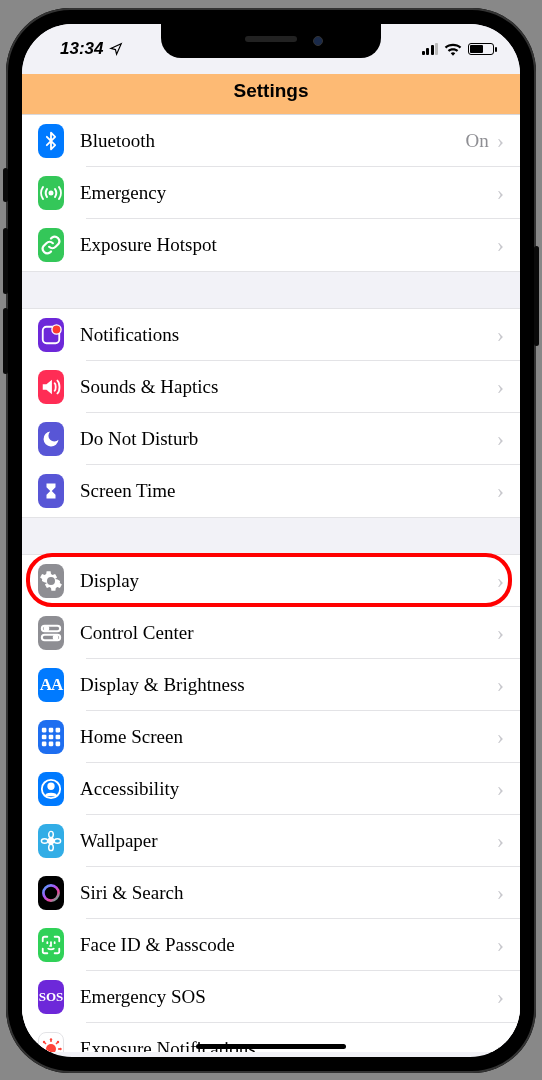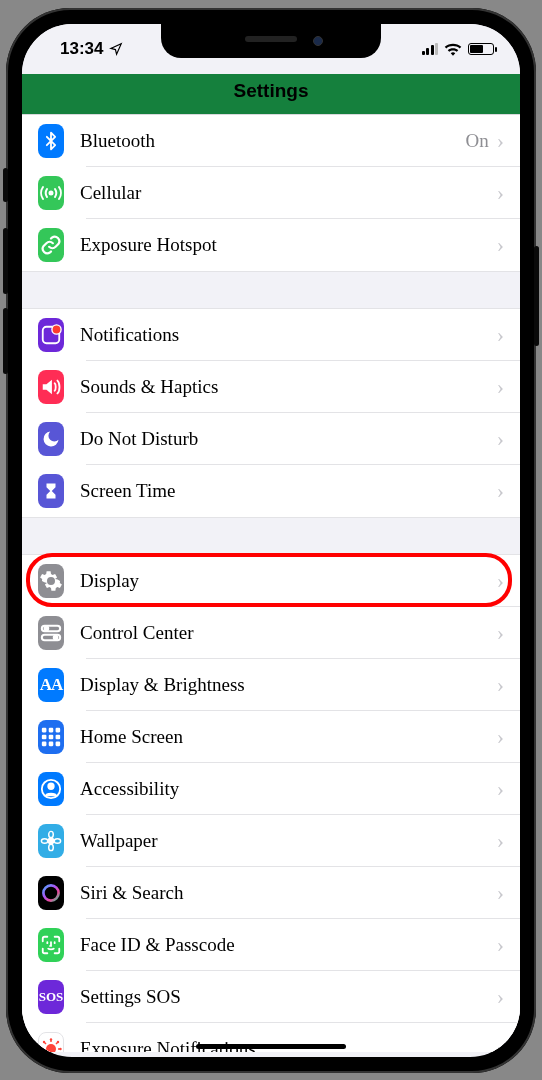--- a/index.html
+++ b/index.html
@@ -67,20 +67,21 @@
     }
     .status-bar {
       height: 50px;
       display: flex;
       justify-content: space-between;
       align-items: center;
       padding: 0 26px 0 38px;
       background: #f2f2f7;
       font-weight: 600;
       font-size: 17px;
+      font-style: italic;
     }
     .status-left { display: flex; align-items: center; gap: 6px; }
     .status-right { display: flex; align-items: center; gap: 6px; }
     .signal-bars { display: inline-flex; align-items: flex-end; gap: 1.5px; height: 12px; }
     .signal-bars span { width: 3px; background: #000; border-radius: 1px; }
     .signal-bars span:nth-child(1){height:4px}
     .signal-bars span:nth-child(2){height:7px}
     .signal-bars span:nth-child(3){height:10px}
     .signal-bars span:nth-child(4){height:12px; background:#bbb}
     .battery {
@@ -88,21 +89,21 @@
       display: inline-block;
     }
     .battery::after { content:''; position:absolute; right:-4px; top:3px; width:2.5px; height:5px; background:#000; border-radius:1px;}
     .battery .fill { position:absolute; left:1px; top:1px; bottom:1px; width:55%; background:#000; border-radius:1px;}
     .header {
       text-align: center;
       padding: 6px 0 12px;
       font-size: 19px;
       font-weight: 600;
       border-bottom: 1px solid #d8d8dc;
-      background: #15803d;
+      background: #fdba74;
     }
     .content { background: #f2f2f7; height: calc(100% - 50px - 46px); overflow: hidden; padding-bottom: 10px;}
     .group { margin-top: 0; background: #fff; border-top: 1px solid #e3e3e6; border-bottom: 1px solid #e3e3e6; }
     .group + .group { margin-top: 36px; }
     .group.first { margin-top: 0; border-top: none; }
     .row {
       display: flex;
       align-items: center;
       padding: 9px 16px 9px 16px;
       min-height: 52px;
@@ -216,21 +217,21 @@
             <div class="row-value">On</div>
             <div class="chevron">›</div>
           </div>
           <div class="row">
             <div class="icon-box bg-green">
               <svg width="24" height="24" viewBox="0 0 24 24" fill="none" stroke="#fff" stroke-width="2" stroke-linecap="round">
                 <path d="M4 6c-2.5 3.5-2.5 8.5 0 12M8 8c-1.5 2.3-1.5 5.7 0 8M20 6c2.5 3.5 2.5 8.5 0 12M16 8c1.5 2.3 1.5 5.7 0 8"></path>
                 <circle cx="12" cy="12" r="1.5" fill="#fff"></circle>
               </svg>
             </div>
-            <div class="row-label">Cellular</div>
+            <div class="row-label">Emergency</div>
             <div class="chevron">›</div>
           </div>
           <div class="row">
             <div class="icon-box bg-green">
               <svg width="22" height="22" viewBox="0 0 24 24" fill="none" stroke="#fff" stroke-width="2.4" stroke-linecap="round">
                 <path d="M10 14a5 5 0 007 0l3-3a5 5 0 00-7-7l-1 1M14 10a5 5 0 00-7 0l-3 3a5 5 0 007 7l1-1"></path>
               </svg>
             </div>
             <div class="row-label">Exposure Hotspot</div>
             <div class="chevron">›</div>
@@ -370,21 +371,21 @@
                 <path d="M3 8V5a2 2 0 012-2h3M21 8V5a2 2 0 00-2-2h-3M3 16v3a2 2 0 002 2h3M21 16v3a2 2 0 01-2 2h-3M8 9v1M16 9v1M12 9v4h-1M9 16c1 1 5 1 6 0"></path>
               </svg>
             </div>
             <div class="row-label">Face ID &amp; Passcode</div>
             <div class="chevron">›</div>
           </div>
           <div class="row">
             <div class="icon-box bg-red">
               <span style="color:#fff;font-weight:800;font-size:13px">SOS</span>
             </div>
-            <div class="row-label">Settings SOS</div>
+            <div class="row-label">Emergency SOS</div>
             <div class="chevron">›</div>
           </div>
           <div class="row">
             <div class="icon-box bg-white">
               <svg width="24" height="24" viewBox="0 0 24 24" fill="none">
                 <circle cx="12" cy="12" r="5" fill="#ff453a"></circle>
                 <g stroke="#ff453a" stroke-width="1.4">
                   <line x1="12" y1="2" x2="12" y2="5"></line>
                   <line x1="12" y1="19" x2="12" y2="22"></line>
                   <line x1="2" y1="12" x2="5" y2="12"></line>

